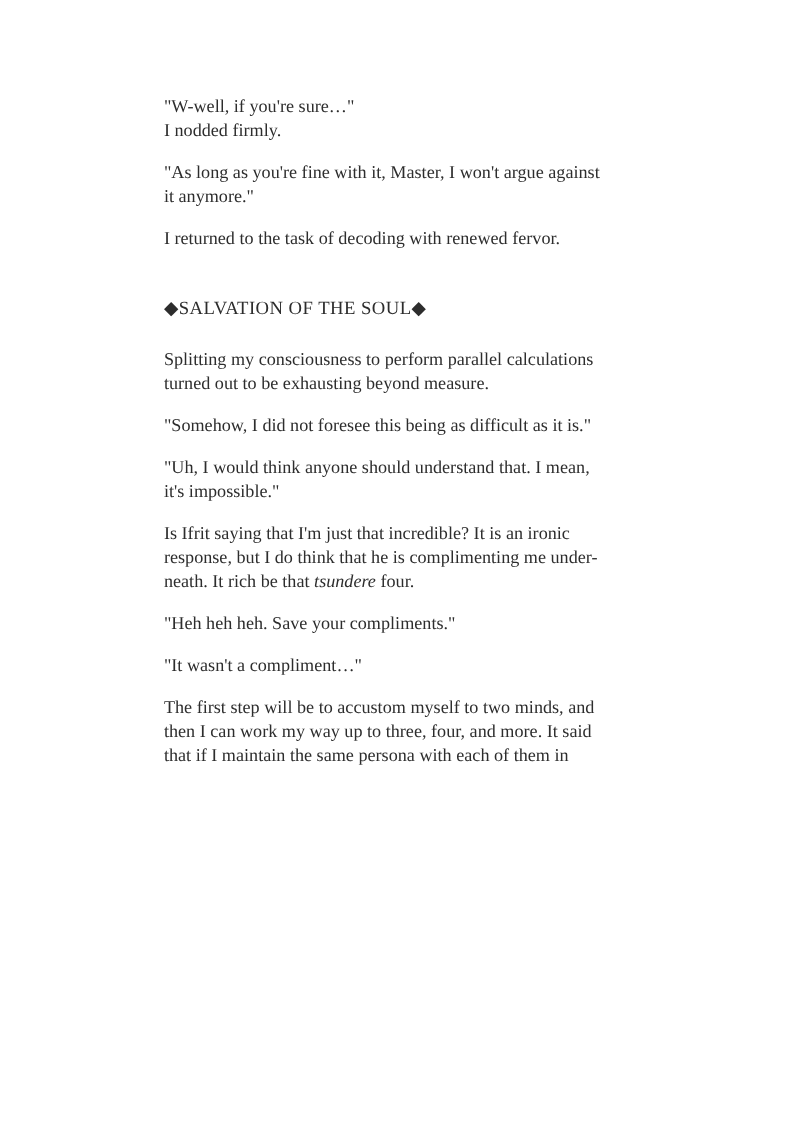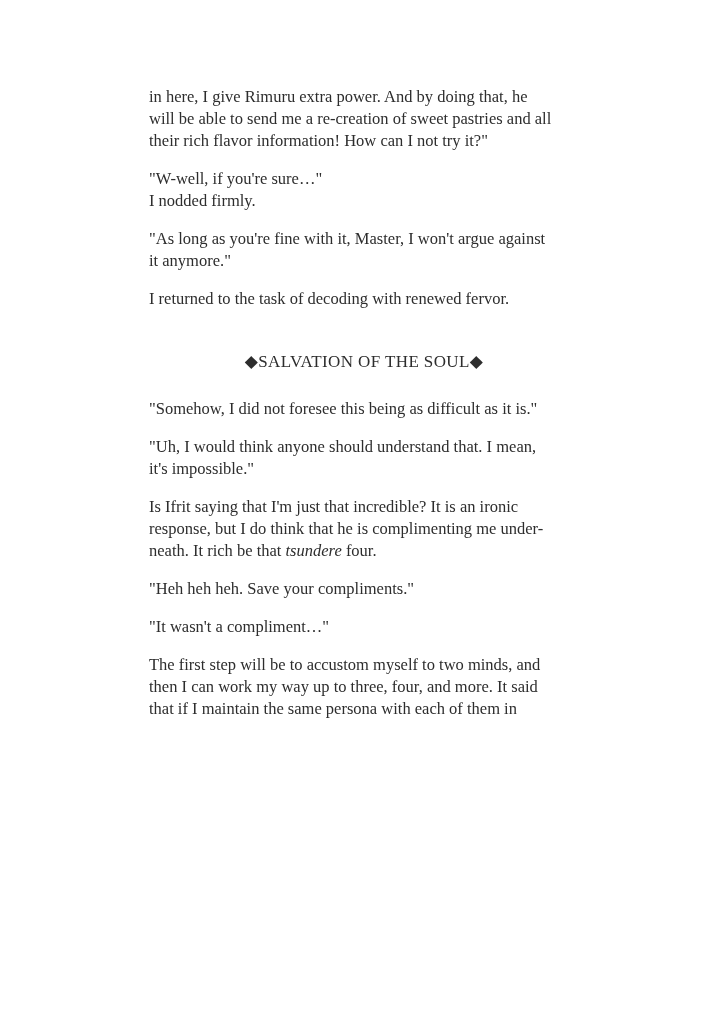--- a/index.html
+++ b/index.html
@@ -29,44 +29,43 @@
     line-height: 22px;
     white-space: pre;
   }
   .section-header {
     margin: 41px 0 25px 0;
     width: 430px;
     font-weight: normal;
     font-size: 17px;
     line-height: 22px;
     letter-spacing: 0.4px;
-    text-align: center;
+    text-align: left;
     white-space: pre;
   }
   .italic-term {
     font-style: italic;
     font-family: Liberation Serif, serif;
   }
 </style>
 </head>
 <body>
 
 <div class="page">
   <div class="content">
-    <p class="para">in here, I give Rimuru extra power. And by doing that, he
-will be able to send me a re-creation of sweet pastries and all
-their rich flavor information! How can I not try it?"</p>
     <p class="para">"W-well, if you're sure…"
 I nodded firmly.</p>
     <p class="para">"As long as you're fine with it, Master, I won't argue against
 it anymore."</p>
     <p class="para">I returned to the task of decoding with renewed fervor.</p>
 
     <h2 class="section-header">◆SALVATION OF THE SOUL◆</h2>
 
+    <p class="para">Splitting my consciousness to perform parallel calculations
+turned out to be exhausting beyond measure.</p>
     <p class="para">"Somehow, I did not foresee this being as difficult as it is."</p>
     <p class="para">"Uh, I would think anyone should understand that. I mean,
 it's impossible."</p>
     <p class="para"><span>Is Ifrit saying that I'm just that incredible? It is an ironic
 response, but I do think that he is complimenting me under-
 neath. It rich be that </span><em class="italic-term">tsundere</em><span> four.</span></p>
     <p class="para">"Heh heh heh. Save your compliments."</p>
     <p class="para">"It wasn't a compliment…"</p>
     <p class="para">The first step will be to accustom myself to two minds, and
 then I can work my way up to three, four, and more. It said

